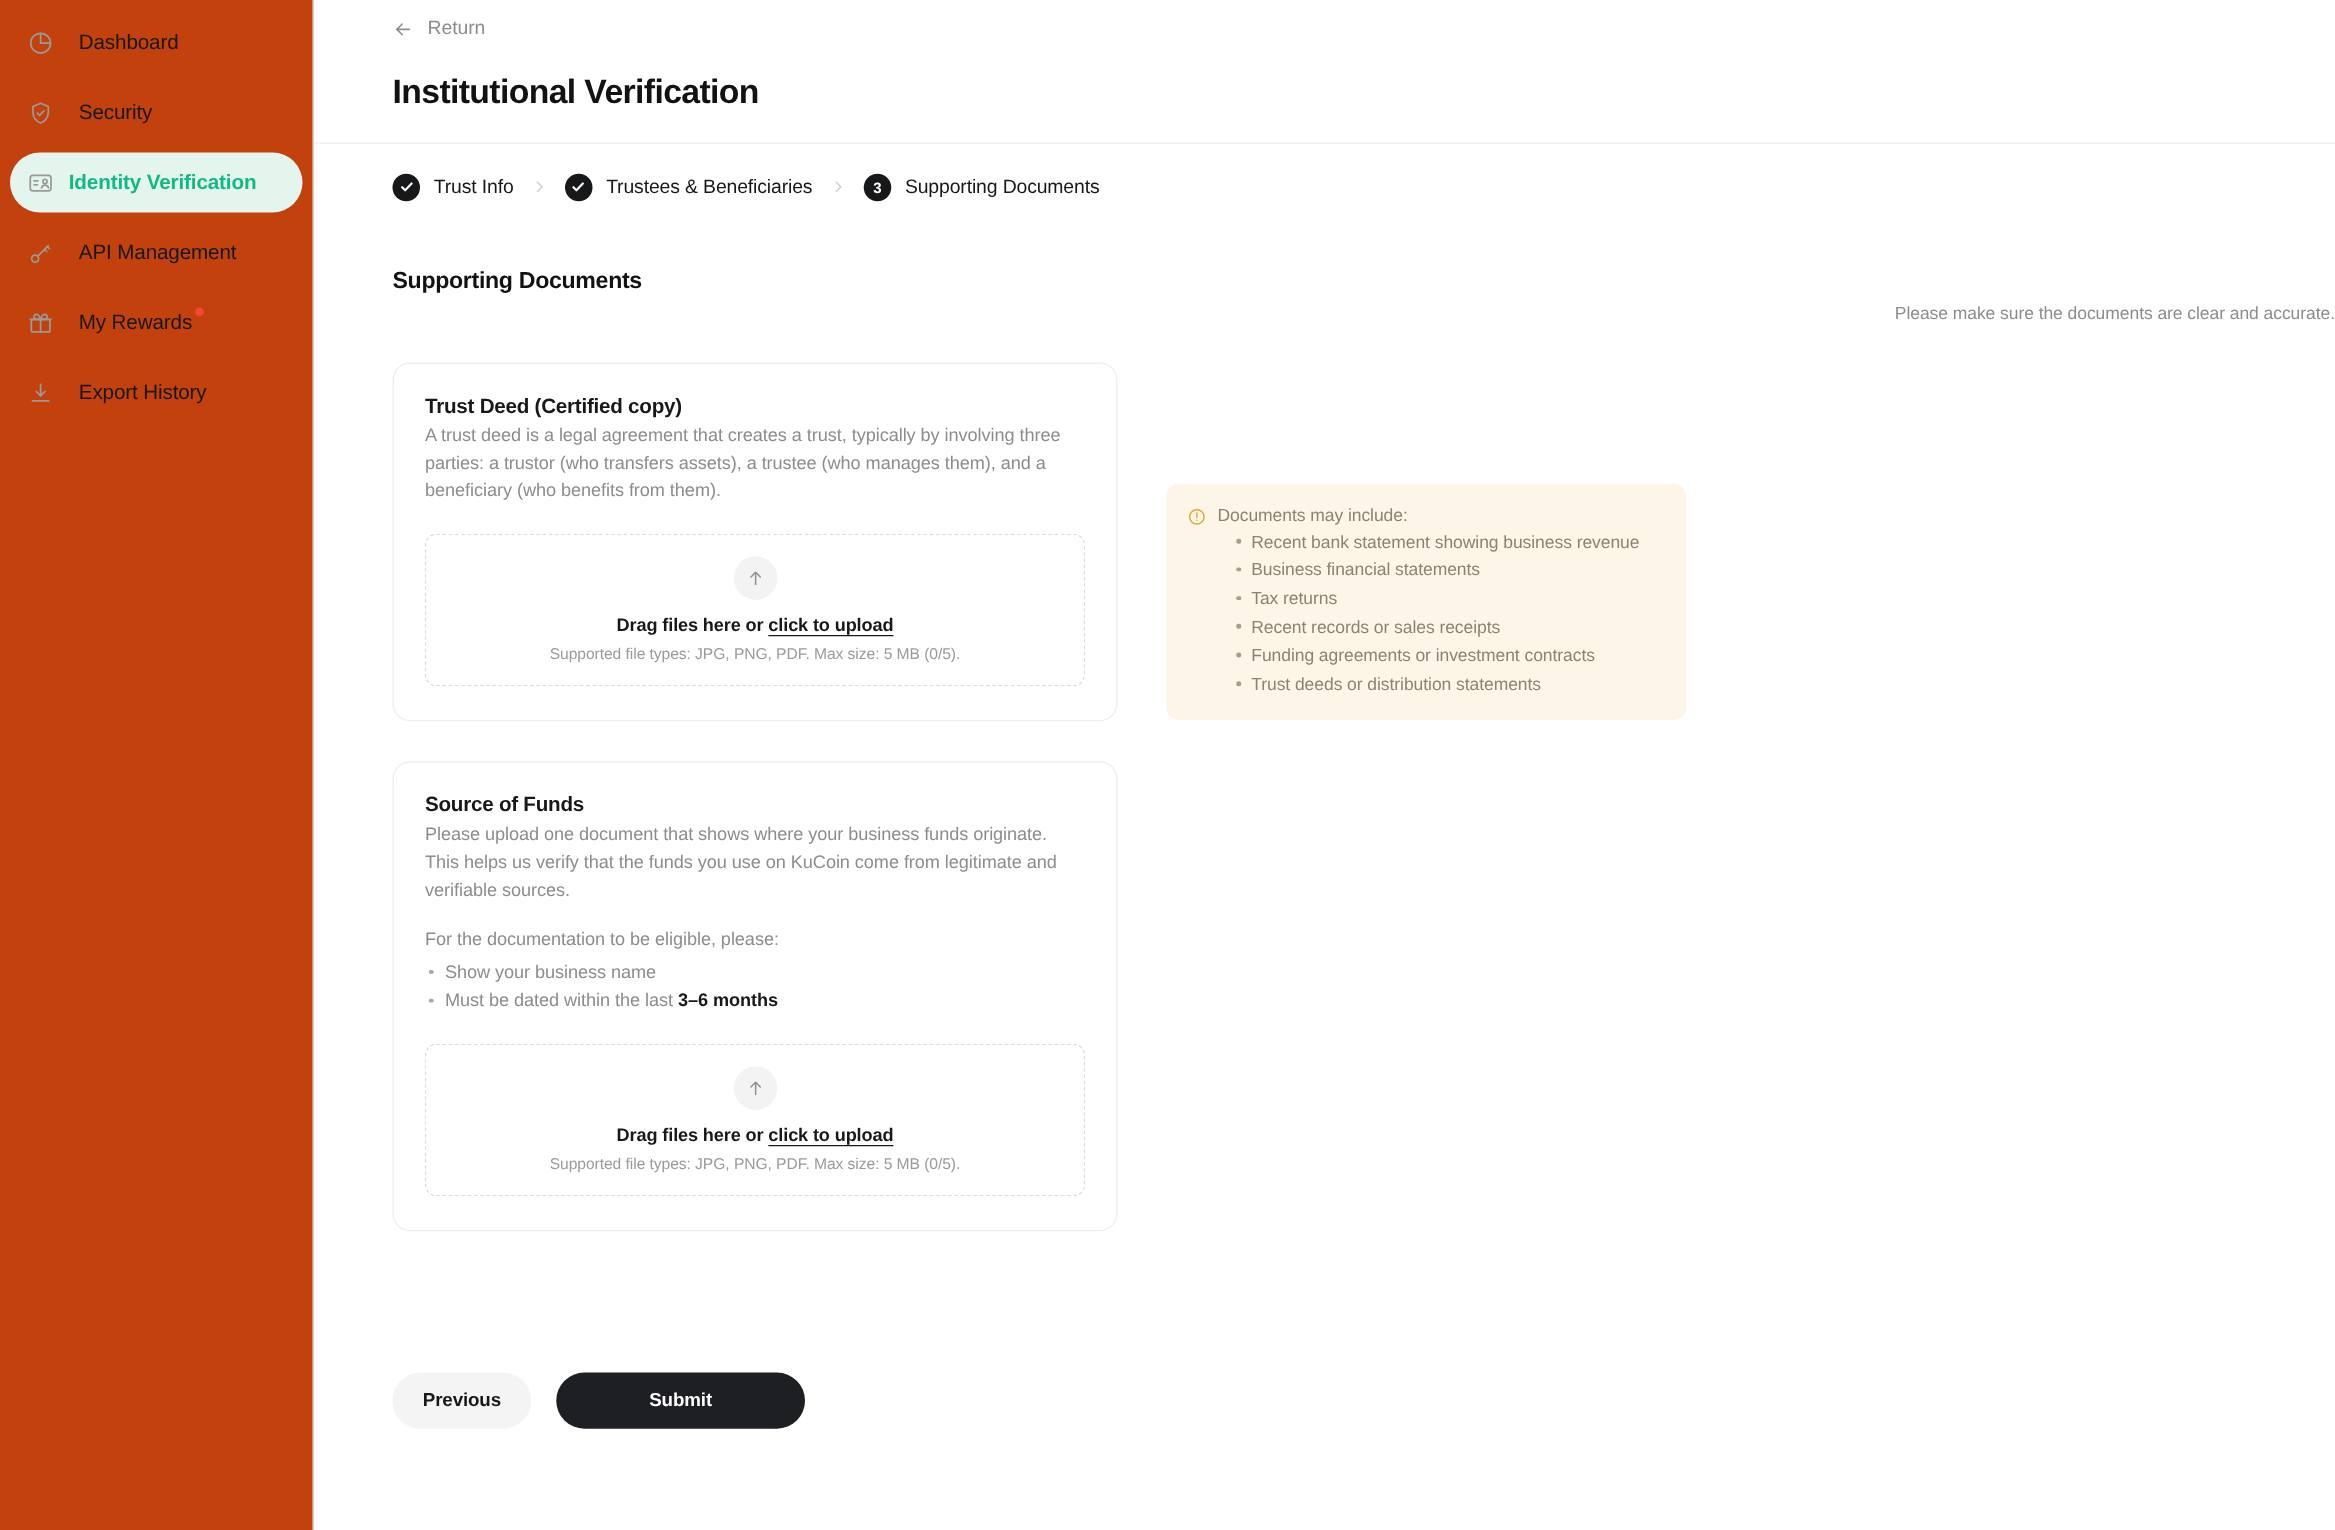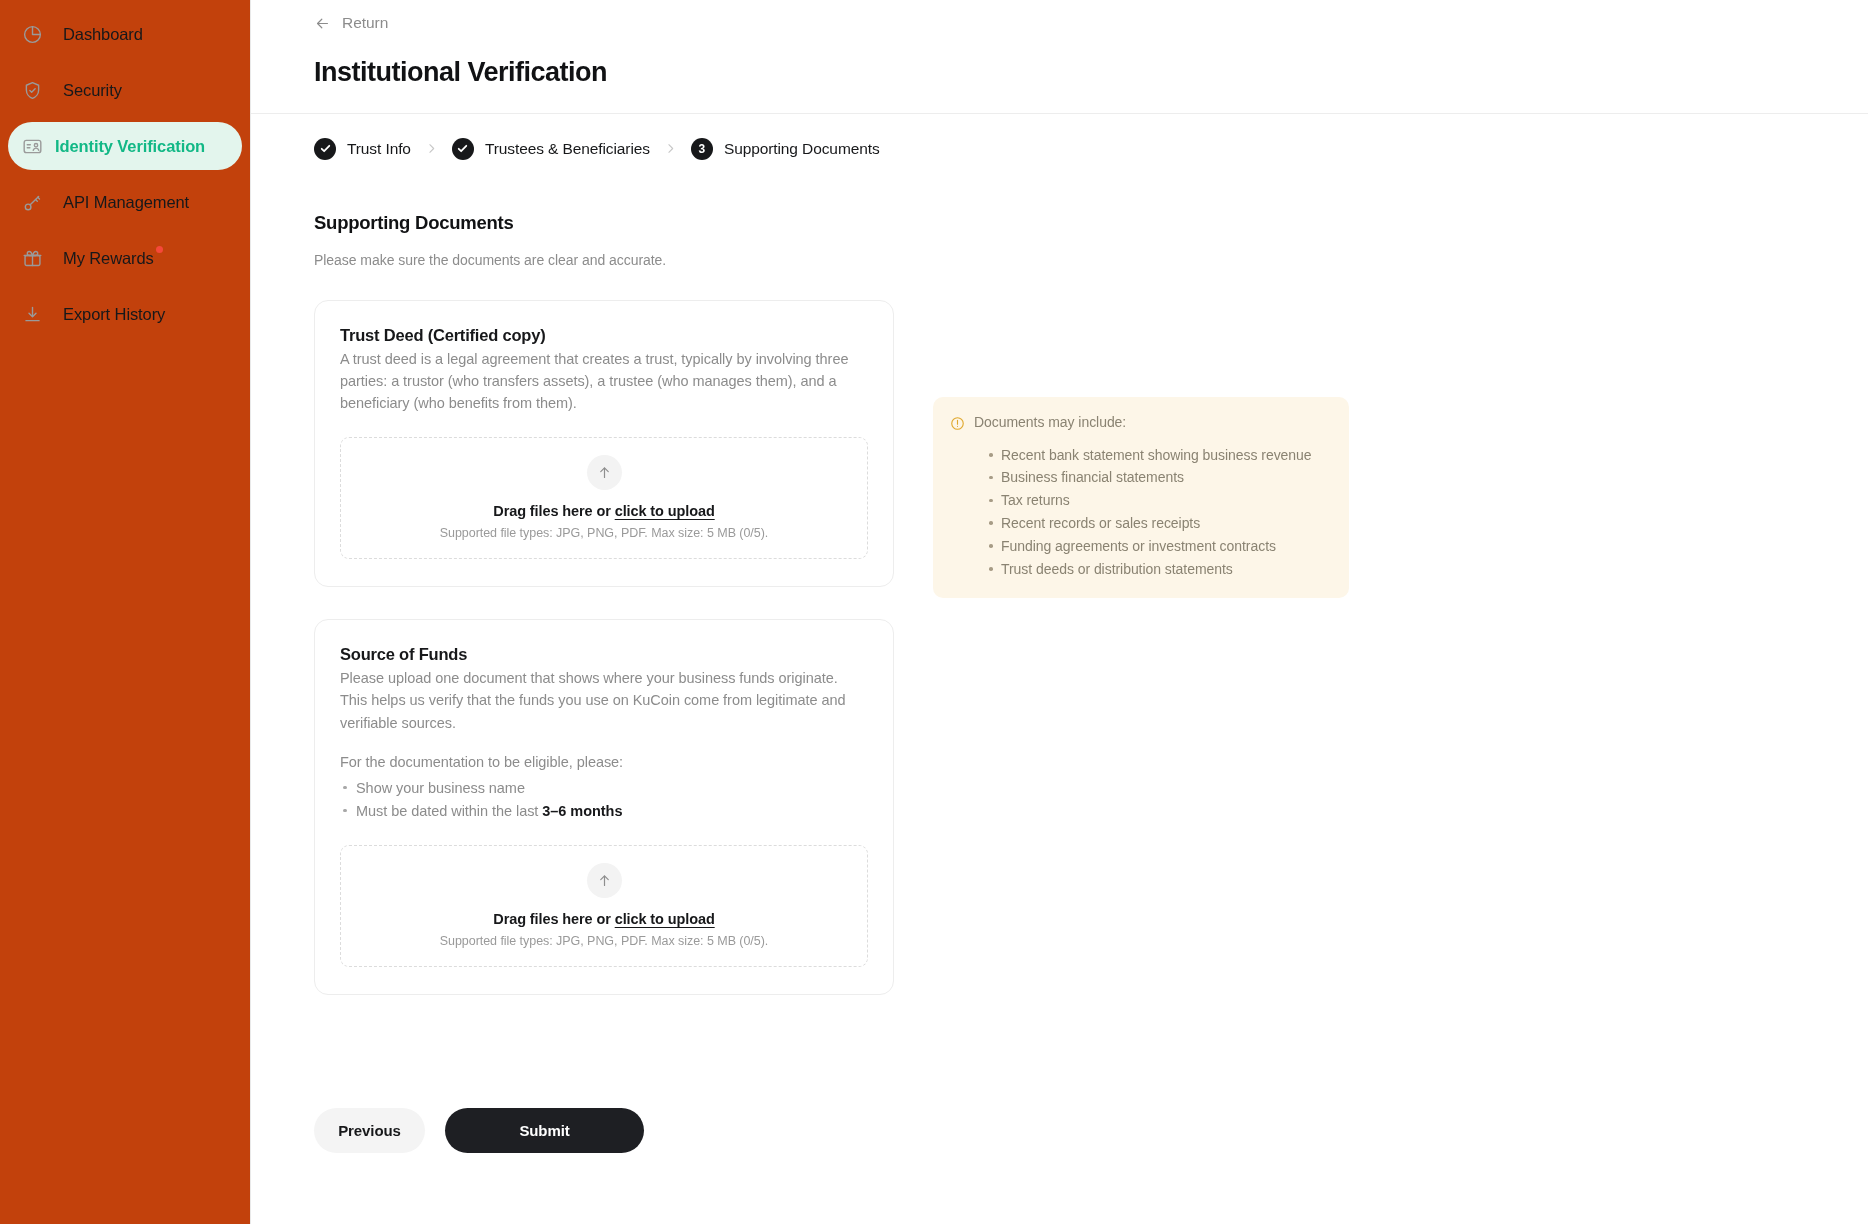--- a/index.html
+++ b/index.html
@@ -91,21 +91,21 @@
   }
   .step-bubble svg { width: 13px; height: 13px; display: block; }
   .step-bubble.pending { background: #17181a; }
   .step-label { font-size: 15.5px; color: #17181a; letter-spacing: -0.1px; white-space: nowrap; }
   .step-sep { padding: 0 14px; color: #c7c7c7; display: flex; align-items: center; }
   .step-sep svg { width: 13px; height: 13px; display: block; }
 
   
   .content { margin-left: 63px; margin-top: 52px; }
   .section-title { font-size: 18.5px; font-weight: 700; color: #111214; letter-spacing: -0.25px; }
-  .section-sub { margin-top: 18px; font-size: 14px; color: #8c8c8c; letter-spacing: -0.05px; }
+  .section-sub { margin-top: 7px; font-size: 14px; color: #8c8c8c; letter-spacing: -0.05px; text-align: right; }
 
   .cards-wrap { position: relative; }
 
   .card {
     width: 580px;
     margin-top: 32px;
     border: 1px solid #ededed;
     border-radius: 14px;
     background: #fff;
     padding: 25px 25px 27px 25px;
@@ -171,21 +171,21 @@
     background: #fdf6e8;
     border-radius: 10px;
     padding: 17px 19px 18px 17px;
     display: flex;
     gap: 9px;
   }
   .callout-icon { flex: 0 0 15px; margin-top: 2px; color: #e0a82e; }
   .callout-icon svg { width: 15px; height: 15px; display: block; }
   .callout-body { flex: 1; }
   .callout-title { font-size: 14px; color: #8a8372; letter-spacing: -0.05px; }
-  .callout-list { margin-top: 14px; list-style: none; padding-left: 13px; }
+  .callout-list { margin-top: 2px; list-style: none; padding-left: 13px; }
   .callout-list li {
     position: relative;
     padding-left: 14px;
     font-size: 14px;
     line-height: 1.63;
     color: #8a8372;
     letter-spacing: -0.05px;
     white-space: nowrap;
   }
   .callout-list li::before {

